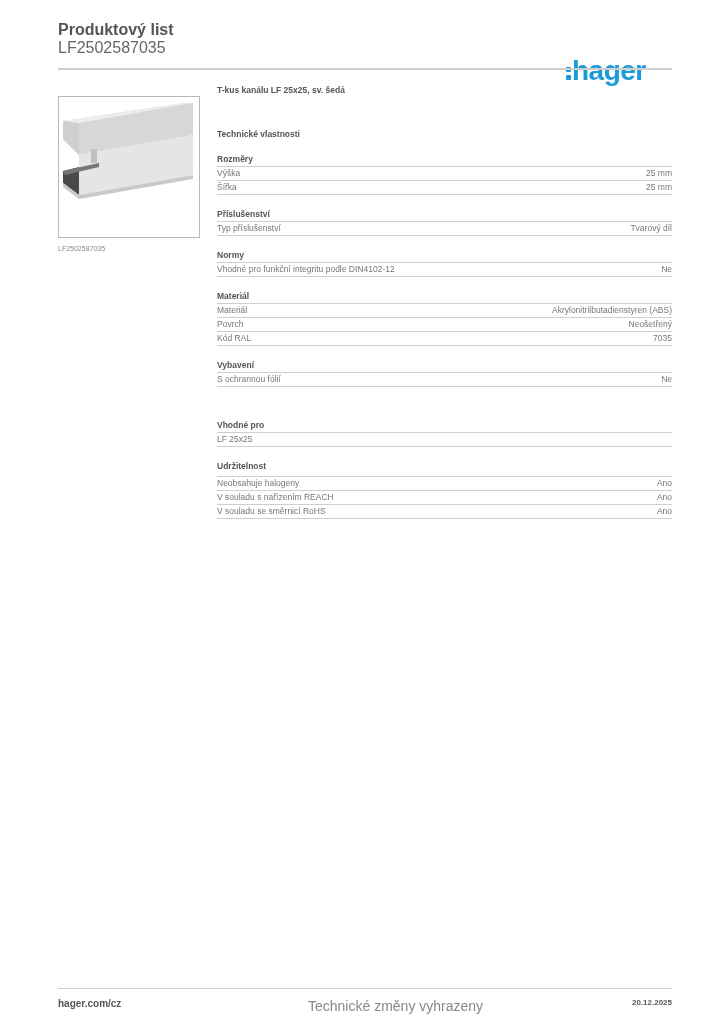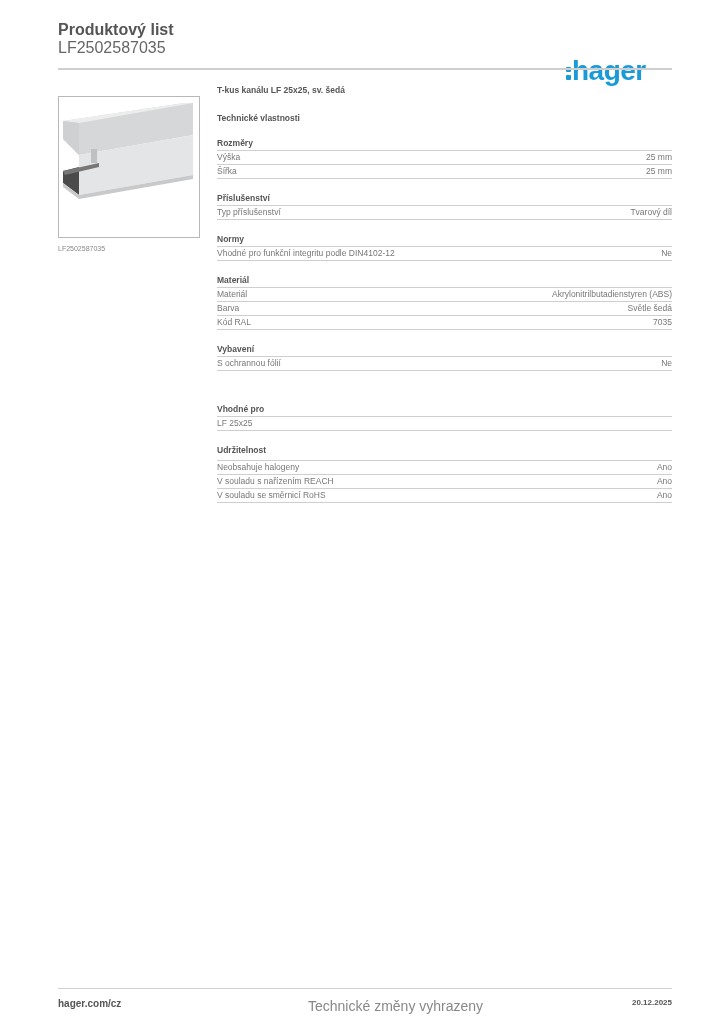--- a/index.html
+++ b/index.html
@@ -9,21 +9,21 @@
   .logo { position: absolute; left: 566px; top: 15px; font-size: 28px; font-weight: bold; color: #1a9ad6; letter-spacing: -0.5px; line-height: 32px; margin-top: 40px; }
   .logo .colon { display: inline-block; width: 6px; position: relative; }
   .logo .colon::before, .logo .colon::after { content: ""; position: absolute; left: 0; width: 5px; height: 5px; background: #1a9ad6; border-radius: 1px; }
   .logo .colon::before { top: -13px; }
   .logo .colon::after { top: -5px; }
   .hr-top { position: absolute; left: 58px; top: 68px; width: 614px; height: 2px; background: #cfcfcf; }
   .img-box { position: absolute; left: 58px; top: 96px; width: 142px; height: 142px; border: 1px solid #b8b8b8; box-sizing: border-box; background: #fff; }
   .img-caption { position: absolute; left: 58px; top: 245px; font-size: 7px; color: #888; }
   .content { position: absolute; left: 217px; top: 84px; width: 455px; }
   .product-name { font-size: 8.5px; font-weight: bold; color: #555; height: 12px; line-height: 12px; }
-  .tech-heading { font-size: 8.5px; font-weight: bold; color: #555; margin-top: 16px; height: 12px; line-height: 12px; }
+  .tech-heading { font-size: 8.5px; font-weight: bold; color: #555; margin-top: 32px; height: 12px; line-height: 12px; }
   .section { margin-top: 13px; }
   .section-title { font-size: 8.5px; font-weight: bold; color: #555; height: 12px; line-height: 12px; border-bottom: 1px solid #cfcfcf; padding-bottom: 1px; }
   .row { display: flex; justify-content: space-between; font-size: 8.5px; color: #777; height: 13px; line-height: 13px; border-bottom: 1px solid #cfcfcf; }
   .row .val { text-align: center; }
   .section.gap-large { margin-top: 32px; }
   .hr-bottom { position: absolute; left: 58px; top: 988px; width: 614px; height: 1px; background: #d0d0d0; }
   .footer-left { position: absolute; left: 58px; top: 998px; font-size: 10px; font-weight: bold; color: #555; }
   .footer-center { position: absolute; left: 308px; top: 998px; font-size: 14px; color: #888; }
   .footer-right { position: absolute; right: 52px; top: 998px; font-size: 8px; font-weight: bold; color: #555; }
 </style>
@@ -81,22 +81,22 @@
       </div>
   </div>
 
   <div class="section">
     <div class="section-title">Materiál</div>
     <div class="row">
         <span>Materiál</span>
         <span class="val">Akrylonitrilbutadienstyren (ABS)</span>
       </div>
     <div class="row">
-        <span>Barva</span>
-        <span class="val">Světle šedá</span>
+        <span>Povrch</span>
+        <span class="val">Neošetřený</span>
       </div>
     <div class="row">
         <span>Kód RAL</span>
         <span class="val">7035</span>
       </div>
   </div>
 
 
   <div class="section">
     <div class="section-title">Vybavení</div>

